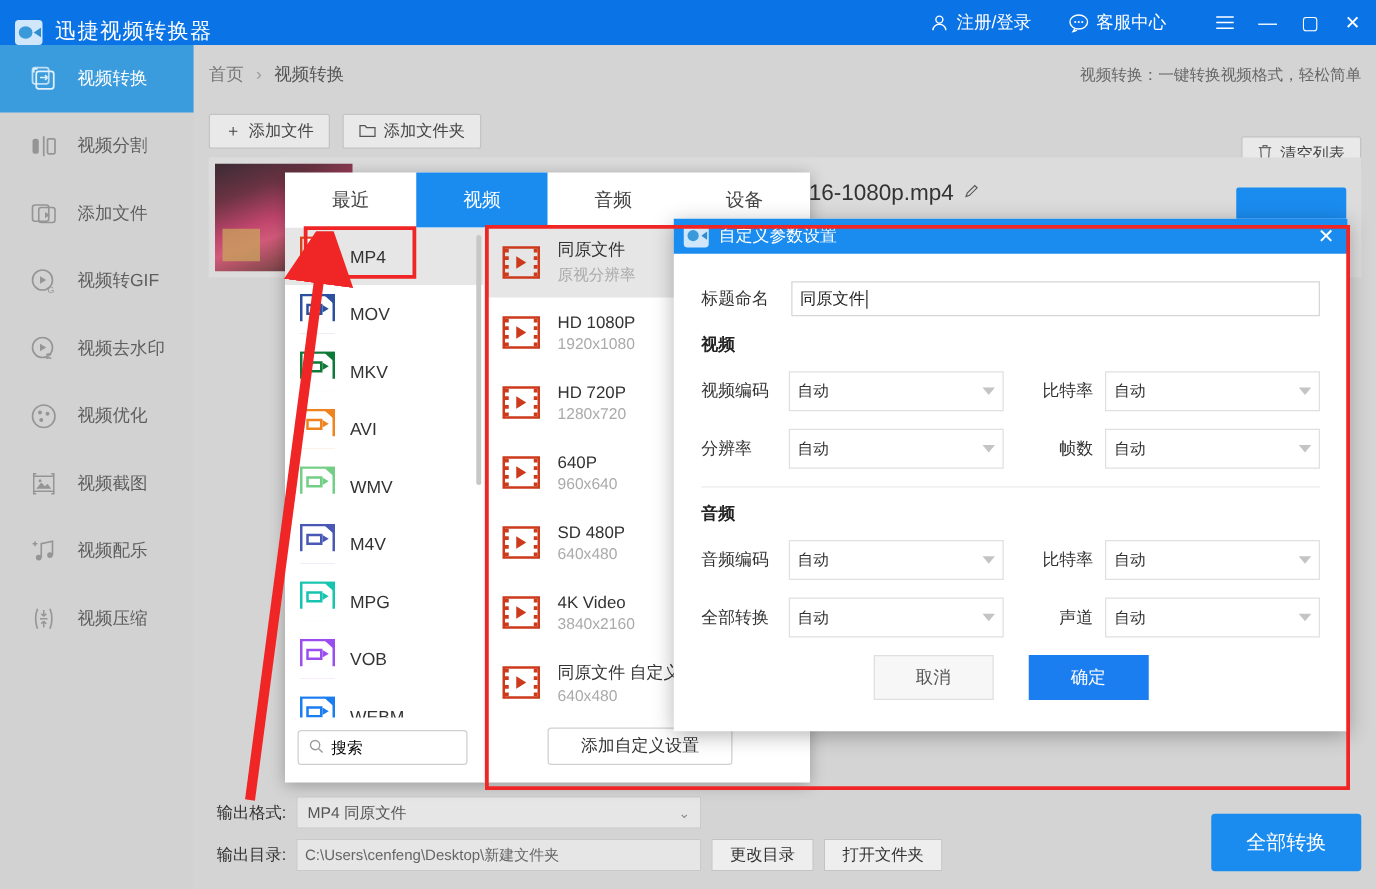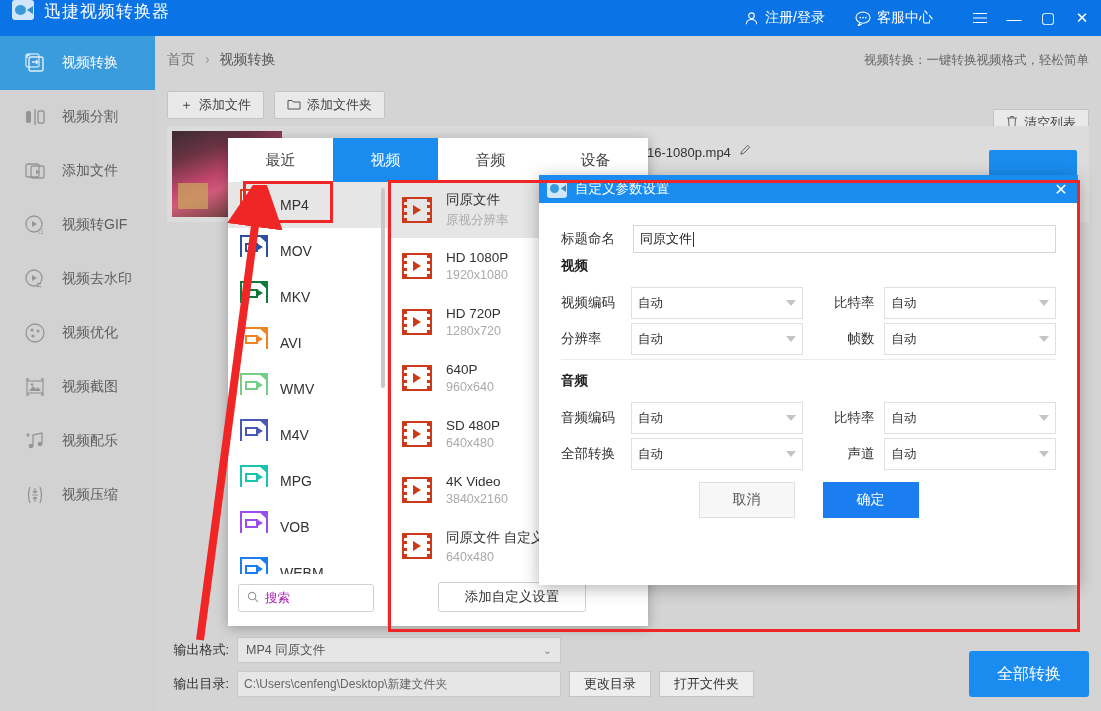--- a/index.html
+++ b/index.html
@@ -7,21 +7,21 @@
     width: 1101px; height: 711px;
     font-family: "Liberation Sans", "DejaVu Sans", sans-serif;
     font-size: 13px; color: #333;
     background: #d4d4d4; overflow: hidden; position: relative;
   }
   #app { position: absolute; inset: 0; }
 
   
   .titlebar {
     position: absolute; left: 0; top: 0; width: 1101px; height: 36px;
-    background: #0a73e6; display: flex; align-items: flex-start;
+    background: #0a73e6; display: flex; align-items: flex-end;
   }
   .tb-logo {
     width: 22px; height: 20px; margin-left: 12px; border-radius: 3px;
     background: #cfe6fb; position: relative; overflow: hidden;
   }
   .tb-logo::before{content:'';position:absolute;left:3px;top:5px;width:11px;height:10px;border-radius:50%;background:#3a9ad9;}
   .tb-logo::after{content:'';position:absolute;right:1px;top:6px;width:6px;height:8px;background:#2f8ccd;clip-path:polygon(100% 0,0 50%,100% 100%);}
   .tb-title { color:#fff; font-size:17px; margin-left:10px; letter-spacing:1px;}
   .tb-right { margin-left:auto; display:flex; align-items:center; color:#fff; }
   .tb-item { display:flex; align-items:center; gap:6px; font-size:14px; margin-right:30px; cursor:pointer;}
@@ -58,21 +58,21 @@
 
   
   .filelist { margin:0 12px; background:#dcdcdc; height:96px; position:relative;}
   .thumb {
     position:absolute; left:5px; top:5px; width:110px; height:86px;
     background:linear-gradient(160deg,#3b2b33 0%,#6b3344 25%,#c0456c 48%,#d15a7a 60%,#8d4a50 78%,#2c2630 100%);
     overflow:hidden;
   }
   .thumb::after{content:'';position:absolute;left:6px;bottom:8px;width:30px;height:26px;background:#c9a45c;opacity:.75;}
   .thumb::before{content:'';position:absolute;right:8px;bottom:0px;width:40px;height:34px;background:#2a2430;opacity:.6;}
-  .fname { position:absolute; left:480px; top:18px; font-size:13px; color:#333; display:flex; align-items:flex-end; gap:8px;}
+  .fname { position:absolute; left:480px; top:18px; font-size:18px; color:#333; display:flex; align-items:flex-start; gap:8px;}
   .fmtconv { position:absolute; left:735px; top:52px; display:flex; align-items:center; gap:5px; font-size:12.5px; color:#555;}
   .convbtn { position:absolute; right:12px; top:24px; width:88px; height:26px; background:#1a8cf0; border-radius:2px;}
 
   
   .bottom { position:absolute; left:0; bottom:0; width:946px; height:78px; }
   .brow { display:flex; align-items:center; height:34px; padding-left:10px; gap:8px;}
   .blabel { width:64px; text-align:right; font-size:13px; color:#333;}
   .bselect {
     width:324px; height:26px; border:1px solid #c9c9c9; background:#e6e6e6;
     display:flex; align-items:center; padding:0 8px; font-size:12.5px; color:#555; position:relative;
@@ -111,21 +111,21 @@
   .fileico .fold { position:absolute; right:0; top:0; width:10px; height:9px; background:currentColor; clip-path:polygon(0 0,100% 100%,100% 0);}
   .fileico .cam { position:absolute; left:5px; top:8px; width:13px; height:9px; border:2px solid currentColor;}
   .fileico .cam2 { position:absolute; left:18px; top:9px; width:0;height:0;border-top:3.5px solid transparent;border-bottom:3.5px solid transparent;border-left:5px solid currentColor;}
   .fileico .tag {
     position:absolute; left:0; bottom:0; width:100%; height:10px; background:currentColor;
     color:#fff; font-size:6.5px; display:flex; align-items:center; justify-content:center; letter-spacing:.2px;
   }
   .searchbox {
     position:absolute; left:10px; bottom:14px; width:136px; height:28px;
     border:1px solid #cfcfcf; border-radius:3px; display:flex; align-items:center; gap:6px; padding:0 8px;
-    font-size:12.5px; color:#a21caf;
+    font-size:12.5px; color:#000000;
   }
   .fmtvscroll { position:absolute; right:2px; top:6px; width:4px; height:200px; background:#c8c8c8; border-radius:2px;}
 
   .fmtright { flex:1; position:relative; }
   .resscroll { height:392px; overflow:hidden; }
   .resrow { height:56px; display:flex; align-items:center; padding-left:14px; gap:14px; cursor:pointer;}
   .resrow.sel { background:#e6e6e6; }
   .filmico { width:30px; height:26px; position:relative; color:#cc3a1b;}
   .filmico .body { position:absolute; left:0; top:0; width:30px; height:26px; border:2.5px solid currentColor; }
   .filmico .hl,.filmico .hr { position:absolute; top:2px; width:3px; height:22px; display:flex; flex-direction:column; justify-content:space-between;}
@@ -145,21 +145,21 @@
     position:absolute; left:539px; top:175px; width:539px; height:410px;
     background:#fff; box-shadow:0 3px 16px rgba(0,0,0,.3);
   }
   .dlg-head { height:28px; background:#1a8cf0; display:flex; align-items:center; color:#fff; font-size:13.5px; }
   .dlg-logo { width:20px;height:18px;margin-left:8px;border-radius:3px;background:#cfe6fb;position:relative;overflow:hidden;}
   .dlg-logo::before{content:'';position:absolute;left:3px;top:4px;width:9px;height:9px;border-radius:50%;background:#3a9ad9;}
   .dlg-logo::after{content:'';position:absolute;right:1px;top:5px;width:5px;height:7px;background:#2f8ccd;clip-path:polygon(100% 0,0 50%,100% 100%);}
   .dlg-title { margin-left:8px; }
   .dlg-close { margin-left:auto; width:34px; height:28px; display:flex;align-items:center;justify-content:center;font-size:16px;cursor:pointer;}
   .dlg-body { padding:22px 22px 0 22px; }
-  .frow { display:flex; align-items:center; margin-bottom:4px;justify-content:flex-end; }
+  .frow { display:flex; align-items:center; margin-bottom:14px;justify-content:flex-end; }
   .flab { width:72px; font-size:13.5px; color:#333; }
   .flab.r { text-align:right; padding-right:10px; width:84px;}
   .ftext {
     flex:1; height:28px; border:1px solid #d6d6d6; display:flex; align-items:center; padding:0 6px;
     font-size:13px; color:#222;
   }
   .ftext .caret{display:inline-block;width:1px;height:15px;background:#333;margin-left:1px;}
   .sect { font-size:13.5px; font-weight:bold; color:#222; margin:4px 0 12px 0;}
   .grid2 { display:flex; }
   .fsel {

